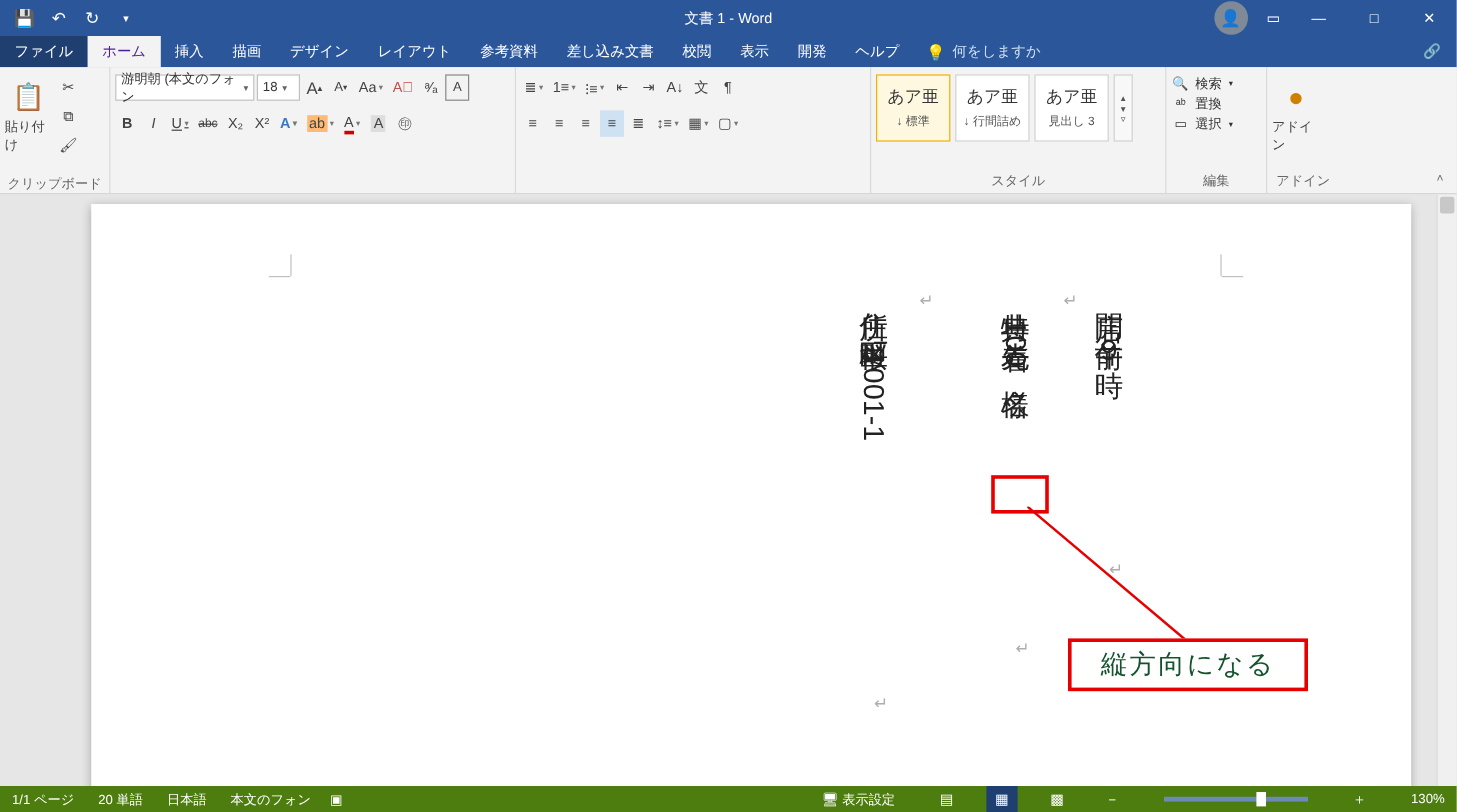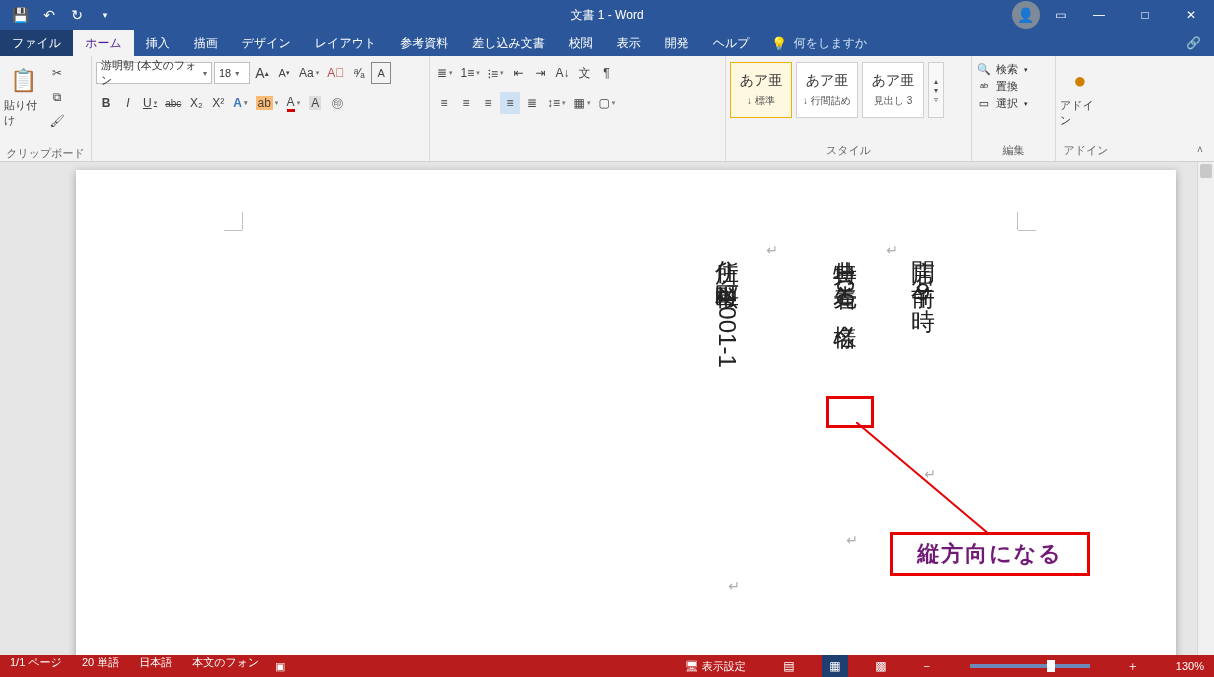--- a/index.html
+++ b/index.html
@@ -64,29 +64,29 @@
   .ret-mark{ position:absolute; font-size:14px; color:#aeaeae;}
   .rm1{ right:240px; top:296px;}
   .rm2{ right:278px; top:72px;}
   .rm3{ right:318px; top:362px;}
   .rm4{ right:398px; top:72px;}
   .rm5{ right:436px; top:408px;}
 
   .redbox{ position:absolute; border:3px solid #e60000;}
   .hl100{ right:302px; top:226px; width:48px; height:32px;}
   .callout{ right:86px; top:362px; width:200px; height:44px; display:flex; align-items:center; justify-content:center; background:#fff;}
-  .callout span{ color:#701a75; font-weight:bold; font-size:22px; font-family:"Yu Gothic","Meiryo",sans-serif; letter-spacing:2px;}
+  .callout span{ color:#14532d; font-weight:normal; font-size:22px; font-family:"Yu Gothic","Meiryo",sans-serif; letter-spacing:2px;}
   .leader{ position:absolute; width:150px; height:120px; pointer-events:none;}
   .leader line{ stroke:#e60000; stroke-width:2;}
 
   .vscroll{ position:absolute; right:0; top:0; bottom:0; width:17px; background:#f0f0f0; border-left:1px solid #d8d8d8;}
   .vthumb{ position:absolute; left:2px; right:2px; top:2px; height:14px; background:#c8c8c8; border-radius:2px;}
 
   
-  .status { position:absolute; left:0; right:0; bottom:0; height:22px; background:#b91c1c; color:#fff; display:flex; font-size:11px;}
+  .status { position:absolute; left:0; right:0; bottom:0; height:22px; background:#4d7c0f; color:#fff; display:flex; align-items:center; font-size:11px;}
   .status .seg{ padding:0 10px;}
   .status .ico-seg{ width:22px; display:flex; align-items:center; justify-content:center;}
   .status .right{ margin-left:auto; display:flex; align-items:center; height:100%;gap:20px;}
   .viewbtn{ width:26px; height:22px; display:flex; align-items:center; justify-content:center; color:#fff; font-size:12px;}
   .viewbtn.active{ background:#1e3f6f;}
   .zoom-slider{ width:120px; height:4px; background:#6c8ab8; position:relative; margin:0 10px;}
   .zoom-slider .thumb{ position:absolute; top:-4px; width:8px; height:12px; background:#fff; left:64%;}
 </style>
 </head>
 <body>

